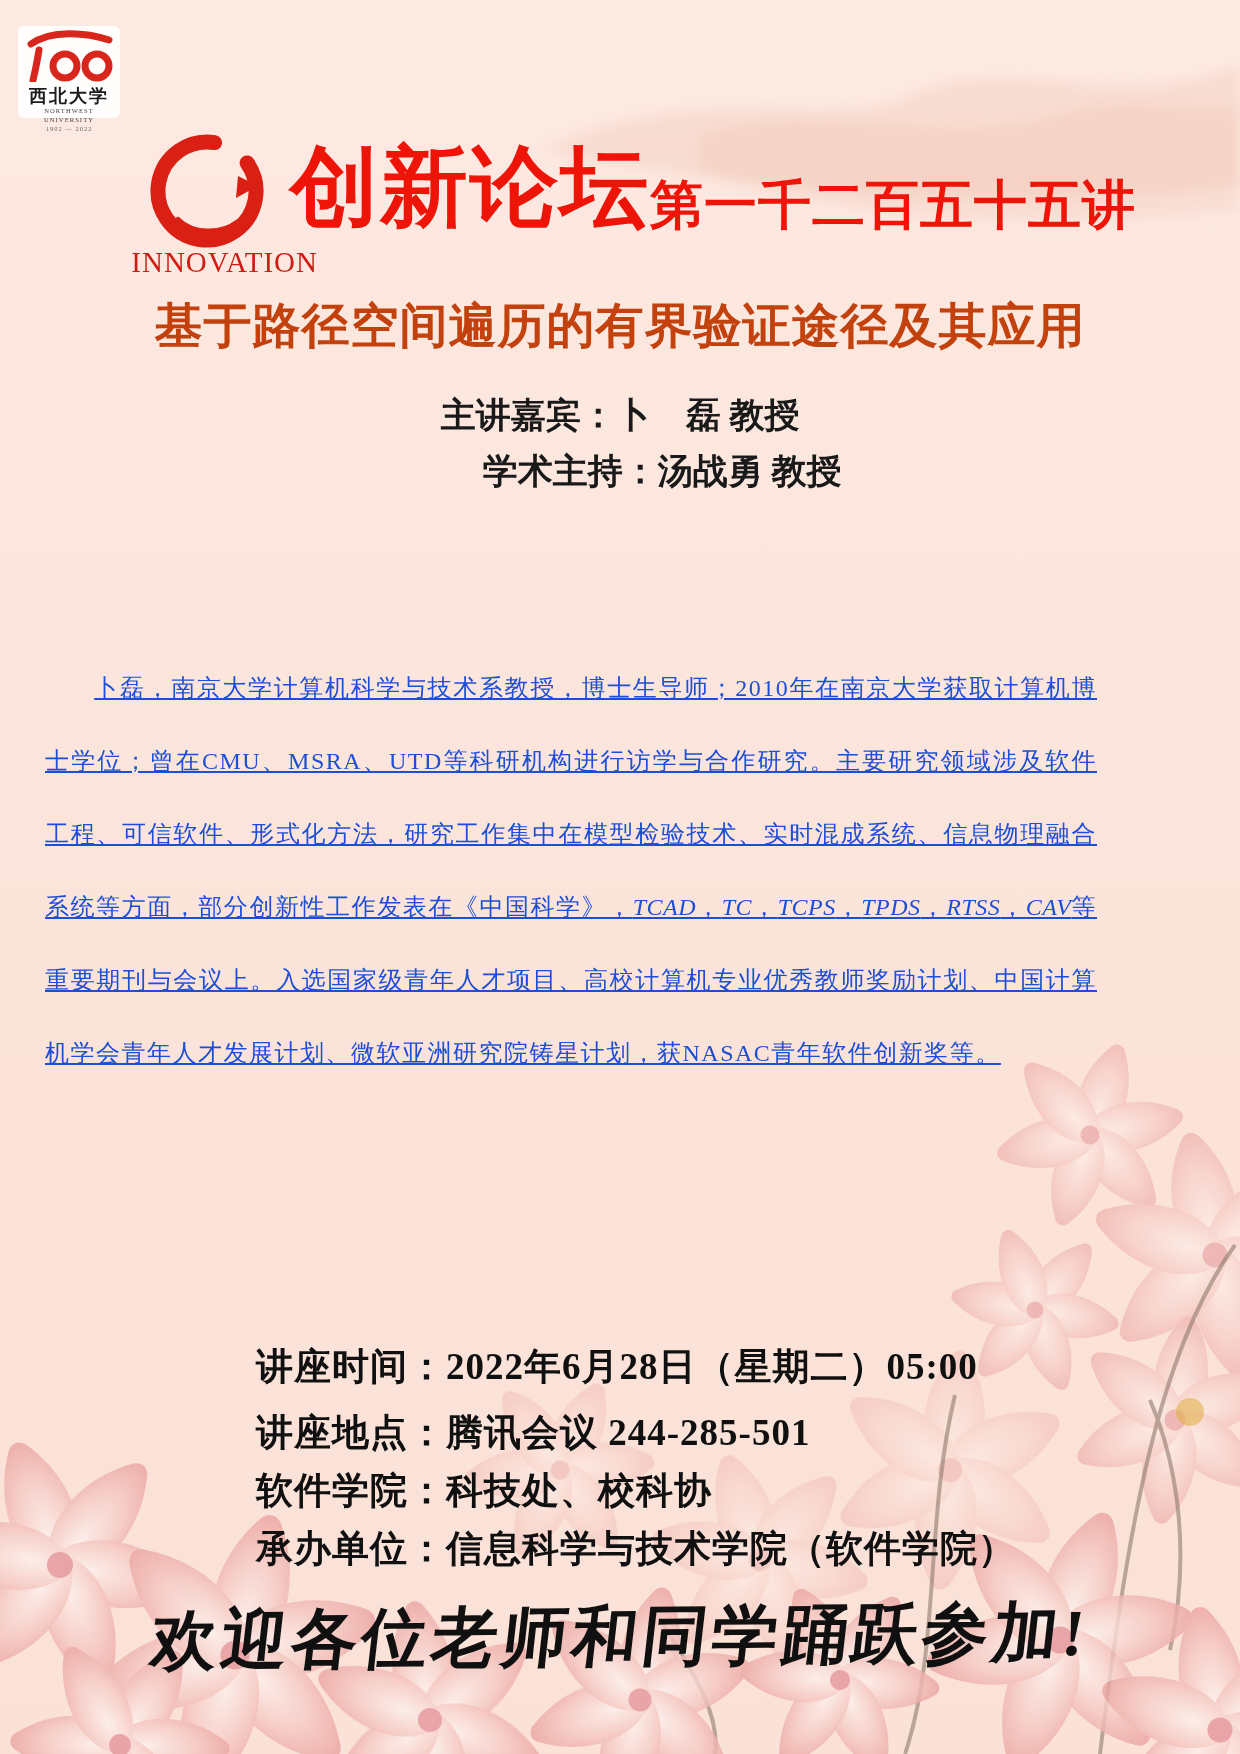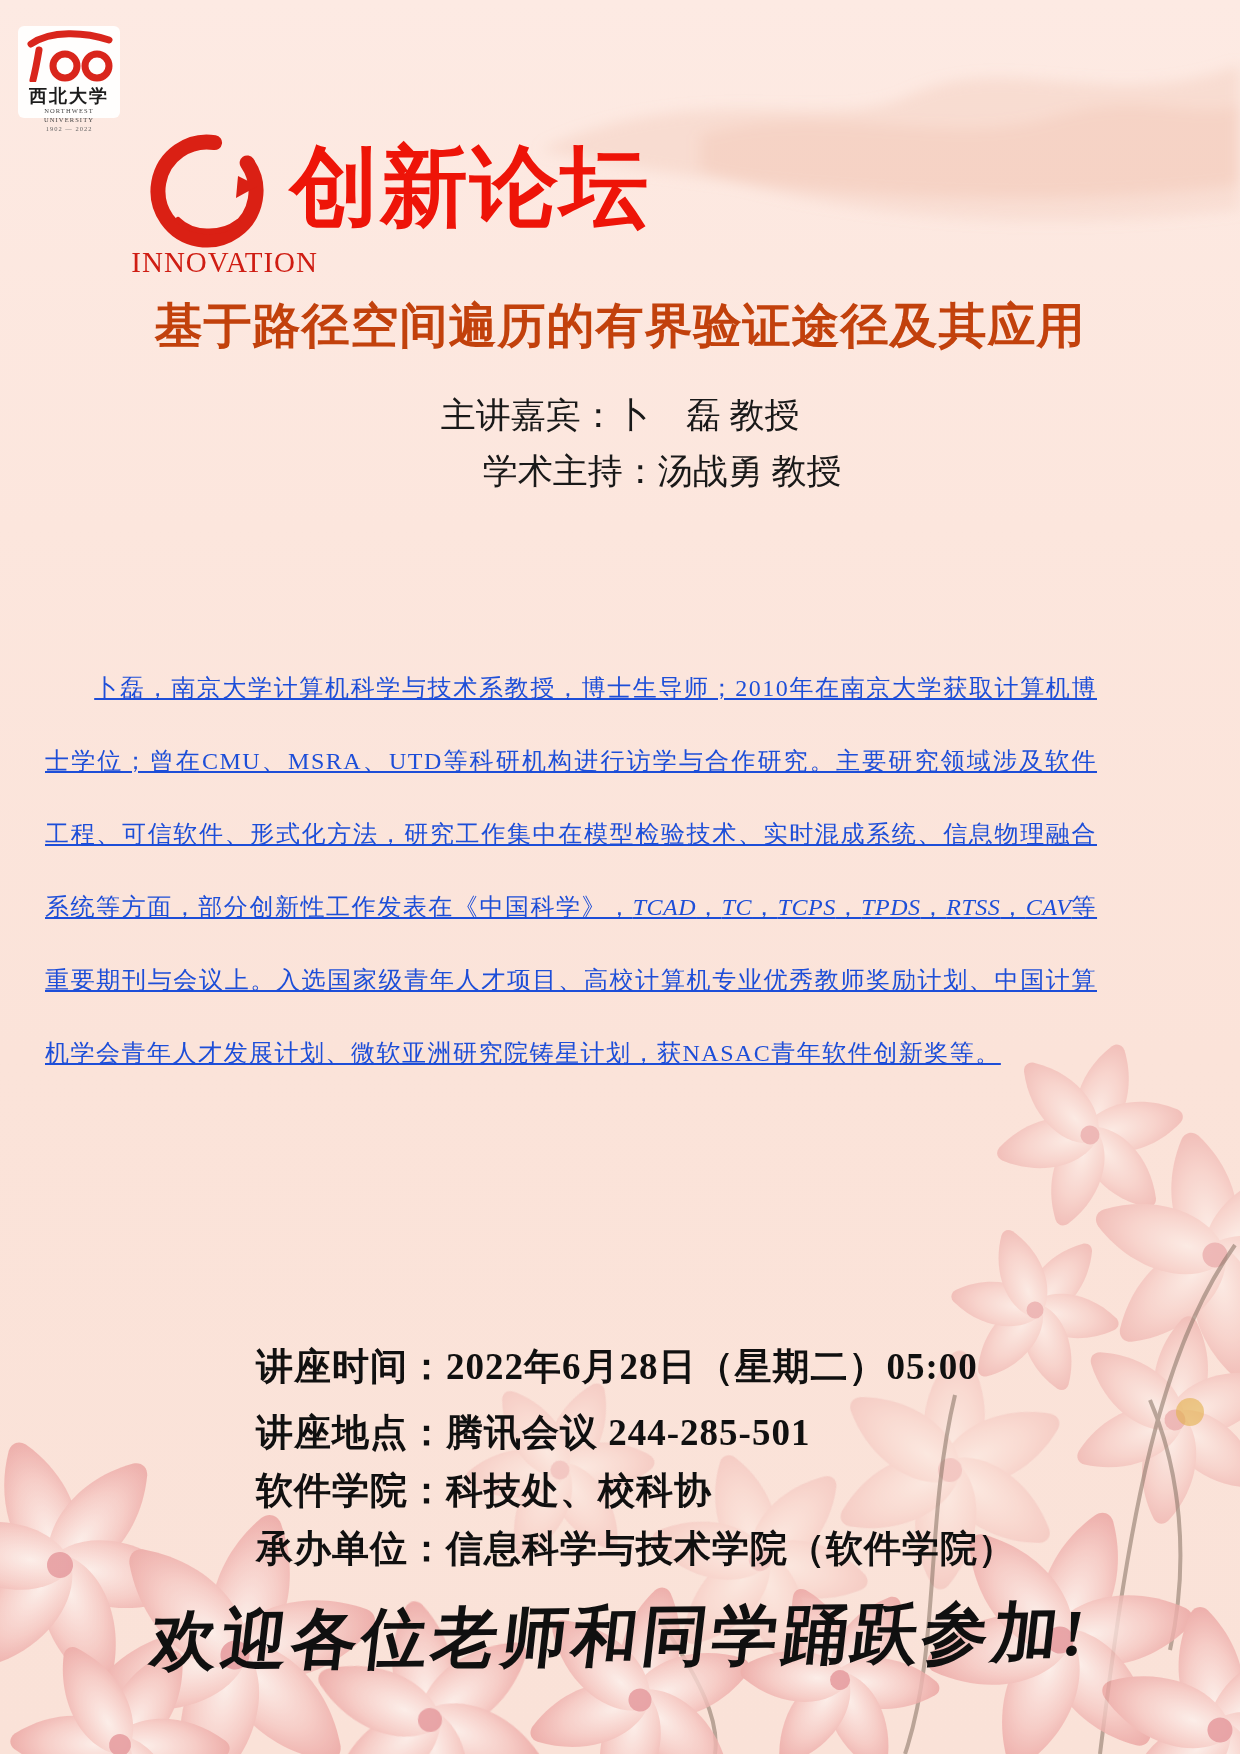--- a/index.html
+++ b/index.html
@@ -26,21 +26,21 @@
     font-size:29px;color:#cf1d13;letter-spacing:1px;font-family:"Liberation Serif",serif;}
 
   .forum-title{left:290px;top:128px;font-family:"Liberation Sans",sans-serif;
     font-size:88px;font-weight:bold;color:#ee1408;letter-spacing:2px;}
   .session-number{left:650px;top:170px;font-family:"Liberation Sans",sans-serif;
     font-size:53px;font-weight:bold;color:#ee1408;letter-spacing:1px;}
 
   .lecture-title{left:0;top:294px;width:1240px;text-align:center;
     font-size:48px;font-weight:bold;color:#c2410c;letter-spacing:1px;}
 
-  .guest-line{left:0;width:1240px;text-align:center;font-size:35px;font-weight:normal;color:#191919;}
+  .guest-line{left:0;width:1240px;text-align:center;font-size:35px;font-weight:bold;color:#191919;}
   .speaker-line{top:392px;}
   .host-line{top:448px;padding-left:42px;}
 
   .bio{left:45px;top:652px;width:1052px;font-size:24px;line-height:73px;color:#1d4ed8;
     text-align:justify;text-indent:2.05em;letter-spacing:1.5px;text-decoration:underline;}
   .bio .it{font-style:italic;font-family:"Liberation Serif",serif;letter-spacing:0.5px;}
 
   .detail-row{left:256px;font-size:37px;font-weight:bold;color:#101010;letter-spacing:1px;}
   .detail-time{top:1342px;}
   .detail-place{top:1408px;}
@@ -133,20 +133,21 @@
   <svg class="abs" style="left:140px;top:124px;" width="134" height="134" viewBox="0 0 134 134">
     <g transform="rotate(-35 67 67)">
       <circle cx="67" cy="67" r="49" stroke="#da2014" stroke-width="15" fill="none" stroke-dasharray="268 40" stroke-linecap="round"></circle>
     </g>
     <path d="M98,52 L118,62 L96,74 Z" fill="#da2014"></path>
     <path d="M38,96 C52,110 80,112 98,98" stroke="#da2014" stroke-width="6" fill="none" stroke-linecap="round"></path>
   </svg>
   <div class="abs innovation-wordmark">INNOVATION</div>
 
   <div class="abs forum-title">创新论坛</div>
+  <div class="abs session-number">第一千二百五十五讲</div>
 
   <div class="abs lecture-title">基于路径空间遍历的有界验证途径及其应用</div>
 
   <div class="abs guest-line speaker-line">
     <span>主讲嘉宾：</span><span>卜　磊 教授</span>
   </div>
   <div class="abs guest-line host-line">
     <span>学术主持：</span><span>汤战勇 教授</span>
   </div>
 

